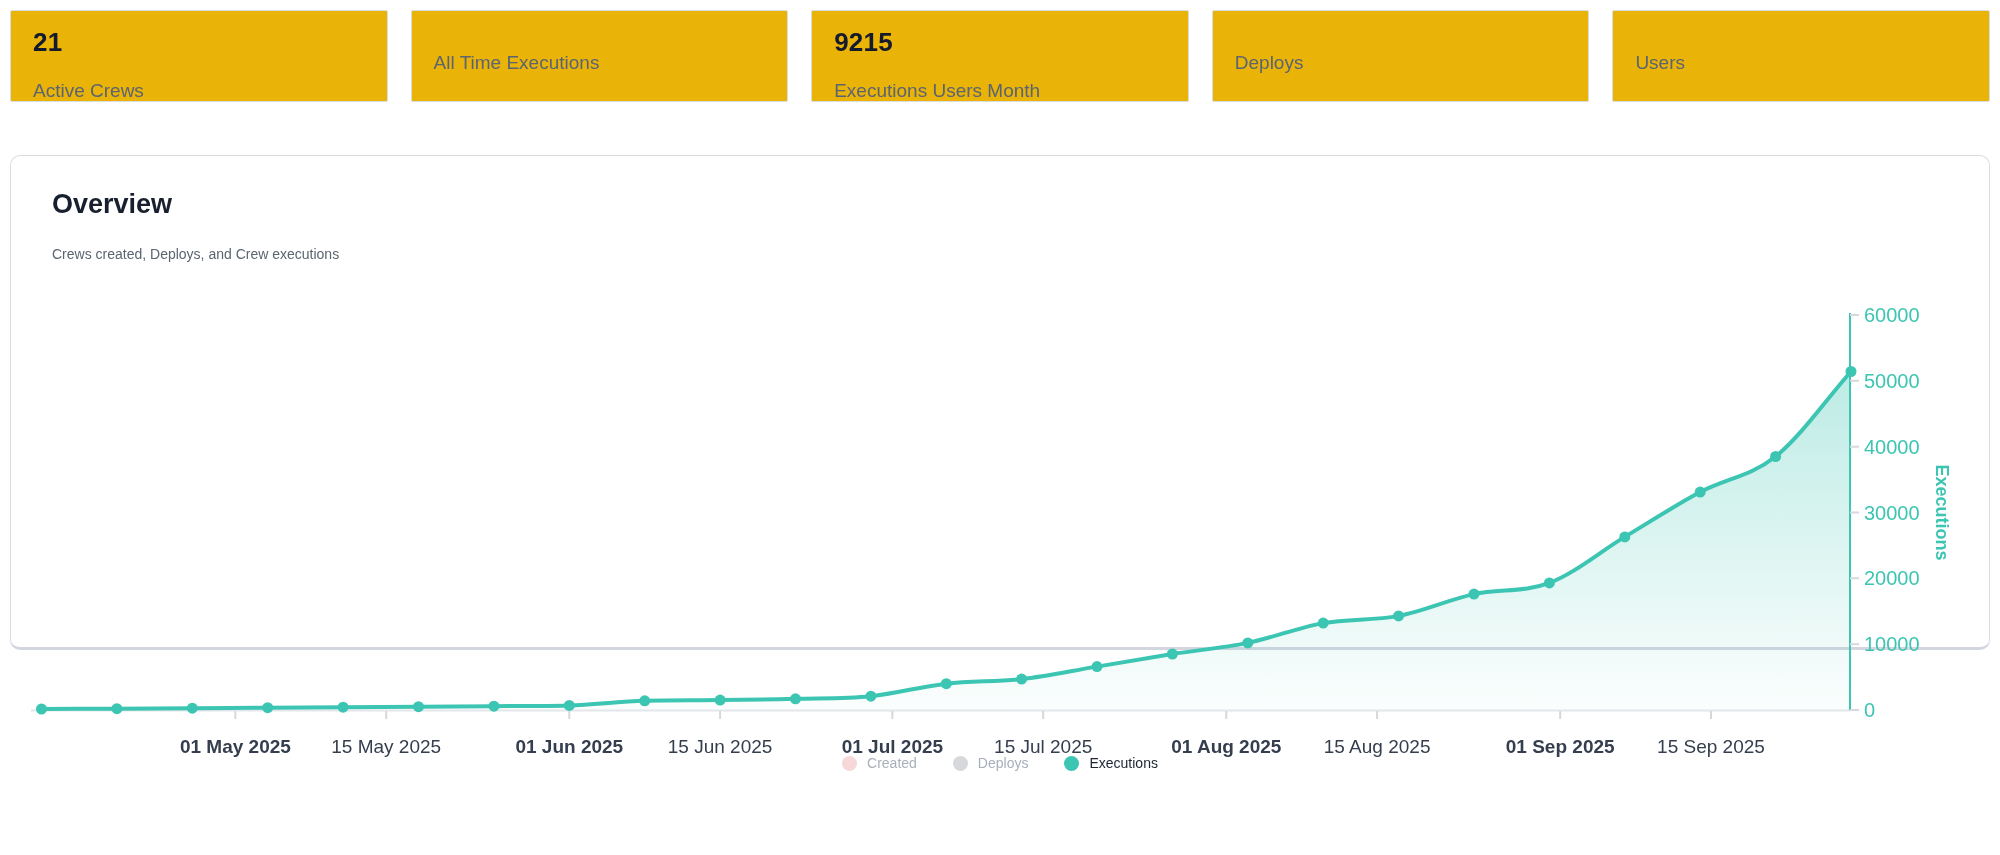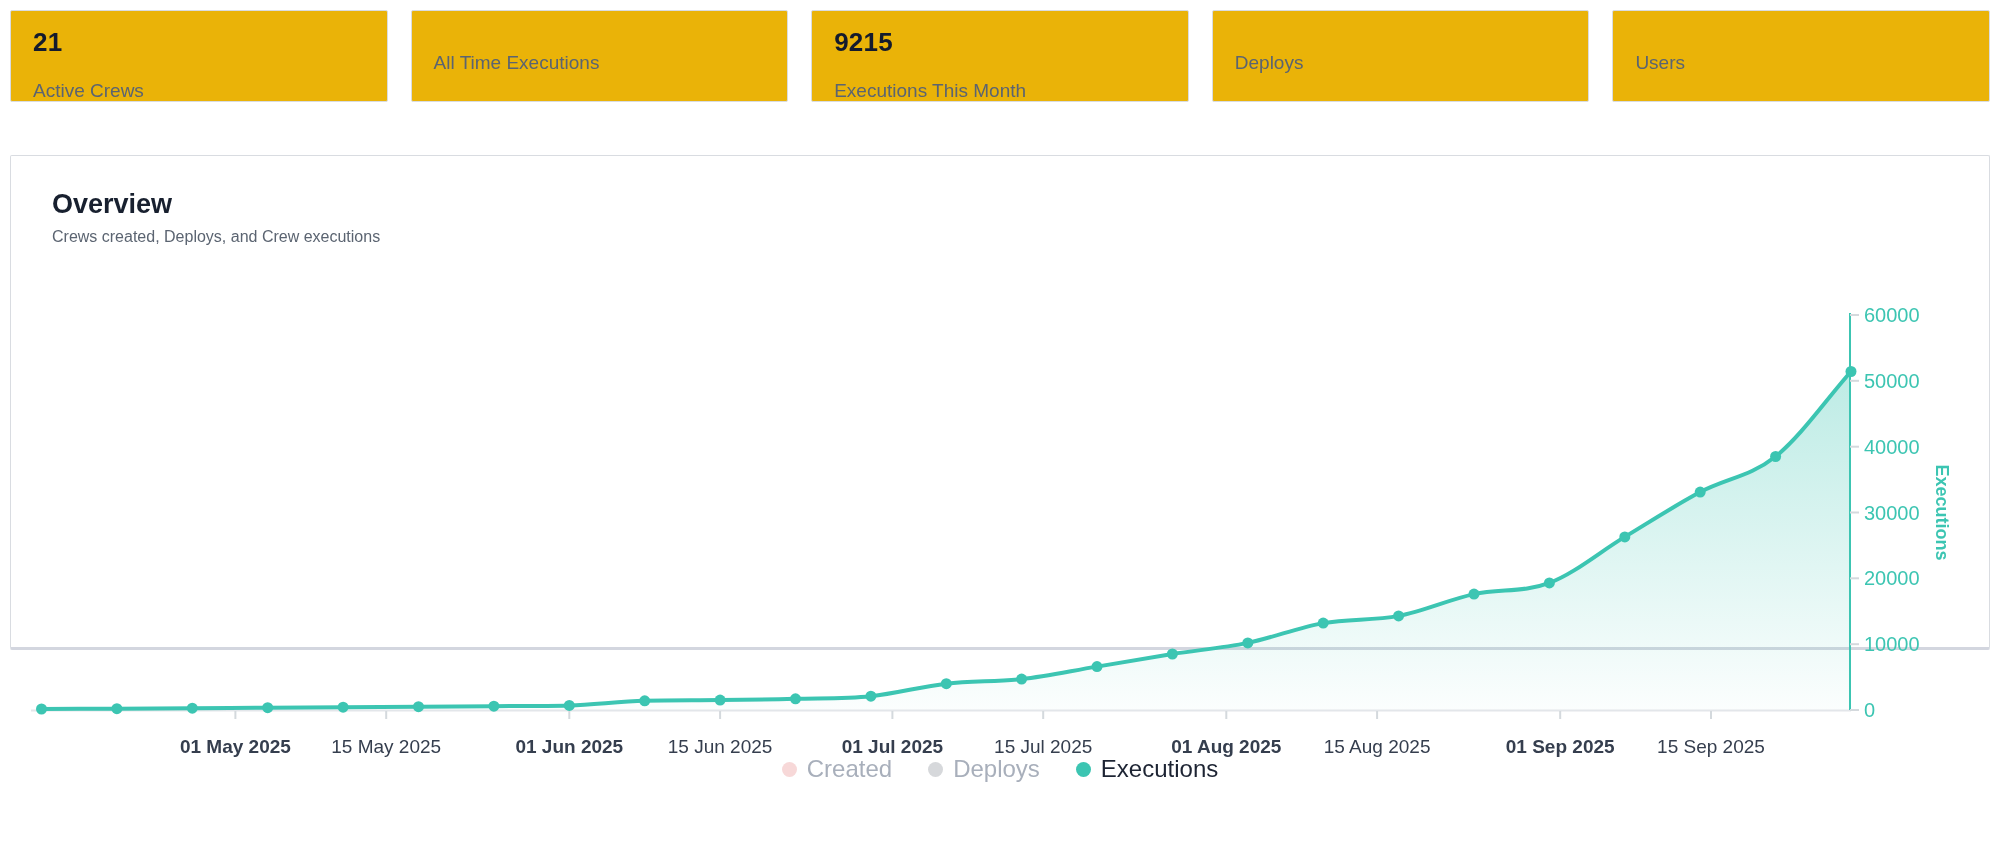--- a/index.html
+++ b/index.html
@@ -36,36 +36,36 @@
     color: #5b6471;
   }
   
   .overview-panel {
     position: relative;
     margin: 53px 10px 0 10px;
     height: 495px;
     background: #ffffff;
     border: 1px solid #d9dce1;
     border-bottom: 3px solid #d3d6df;
-    border-radius: 2px;
+    border-radius: 10px;
   }
   .panel-header {
     position: absolute;
     left: 41px;
     top: 33px;
     z-index: 2;
   }
   .panel-title {
     font-size: 27px;
     font-weight: bold;
     color: #18202f;
   }
   .panel-subtitle {
-    margin-top: 8px;
-    font-size: 16px;
+    margin-top: 26px;
+    font-size: 14px;
     color: #5b6471;
   }
   .chart-svg {
     position: absolute;
     left: 0; top: 0;
     width: 1978px;
     height: 681px;
   }
   
   .legend {
@@ -82,38 +82,38 @@
     display: flex;
     align-items: center;
     gap: 10px;
     cursor: pointer;
   }
   .legend-swatch {
     width: 15px; height: 15px;
     border-radius: 50%;
     display: inline-block;
   }
-  .legend-label { font-size: 24px; }
+  .legend-label { font-size: 14px; }
   .legend-item.muted .legend-label { color: #a8afbb; }
   .legend-item.active .legend-label { color: #1d2433; }
 </style>
 </head>
 <body>
 
 <div class="stats-row">
   <div class="stat-card">
     <div class="stat-value">21</div>
     <div class="stat-label">Active Crews</div>
   </div>
   <div class="stat-card">
     <div class="stat-label">All Time Executions</div>
   </div>
   <div class="stat-card">
     <div class="stat-value">9215</div>
-    <div class="stat-label">Executions This Month</div>
+    <div class="stat-label">Executions Users Month</div>
   </div>
   <div class="stat-card">
     <div class="stat-label">Deploys</div>
   </div>
   <div class="stat-card">
     <div class="stat-label">Users</div>
   </div>
 </div>
 
 <div class="overview-panel">

